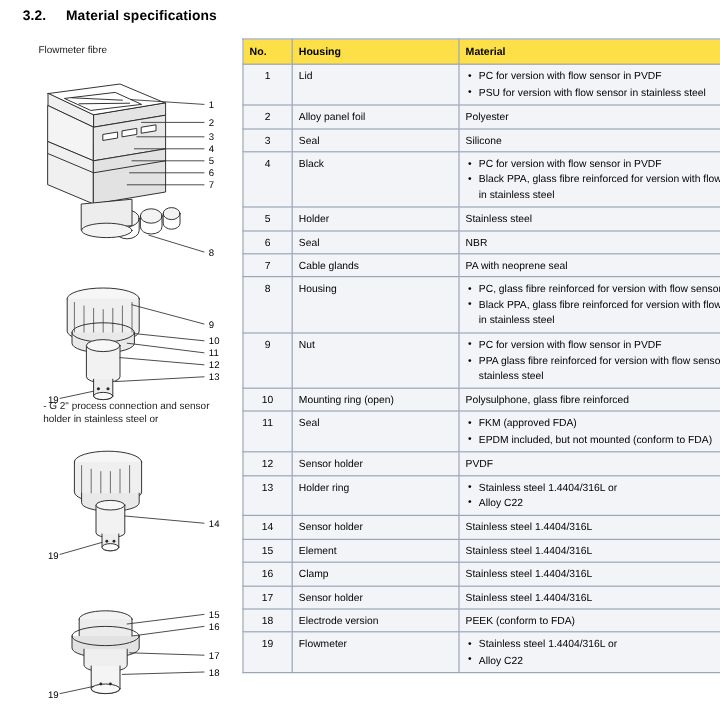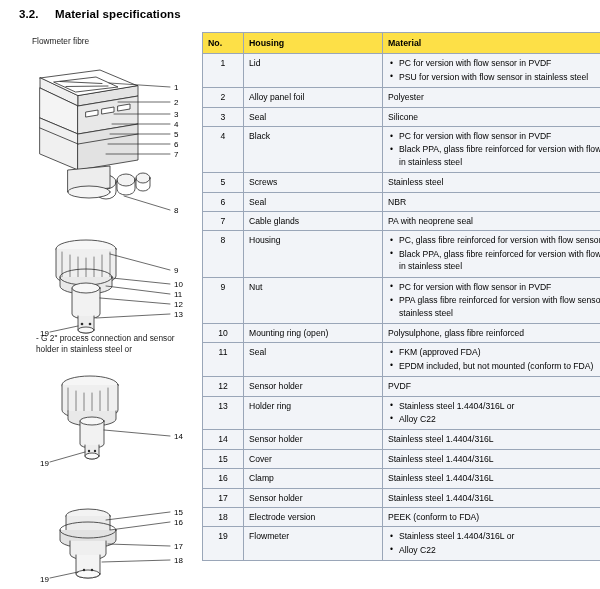--- a/index.html
+++ b/index.html
@@ -363,21 +363,21 @@
             <td class="col-el">Black</td>
             <td class="col-mat">
               <ul class="bullets">
                 <li>PC for version with flow sensor in PVDF</li>
                 <li>Black PPA, glass fibre reinforced for version with flow sensor in stainless steel</li>
               </ul>
             </td>
           </tr>
           <tr>
             <td class="col-no">5</td>
-            <td class="col-el">Screws</td>
+            <td class="col-el">Holder</td>
             <td class="col-mat">
               <span class="plain">Stainless steel</span>
             </td>
           </tr>
           <tr>
             <td class="col-no">6</td>
             <td class="col-el">Seal</td>
             <td class="col-mat">
               <span class="plain">NBR</span>
             </td>
@@ -445,21 +445,21 @@
           </tr>
           <tr>
             <td class="col-no">14</td>
             <td class="col-el">Sensor holder</td>
             <td class="col-mat">
               <span class="plain">Stainless steel 1.4404/316L</span>
             </td>
           </tr>
           <tr>
             <td class="col-no">15</td>
-            <td class="col-el">Cover</td>
+            <td class="col-el">Element</td>
             <td class="col-mat">
               <span class="plain">Stainless steel 1.4404/316L</span>
             </td>
           </tr>
           <tr>
             <td class="col-no">16</td>
             <td class="col-el">Clamp</td>
             <td class="col-mat">
               <span class="plain">Stainless steel 1.4404/316L</span>
             </td>

